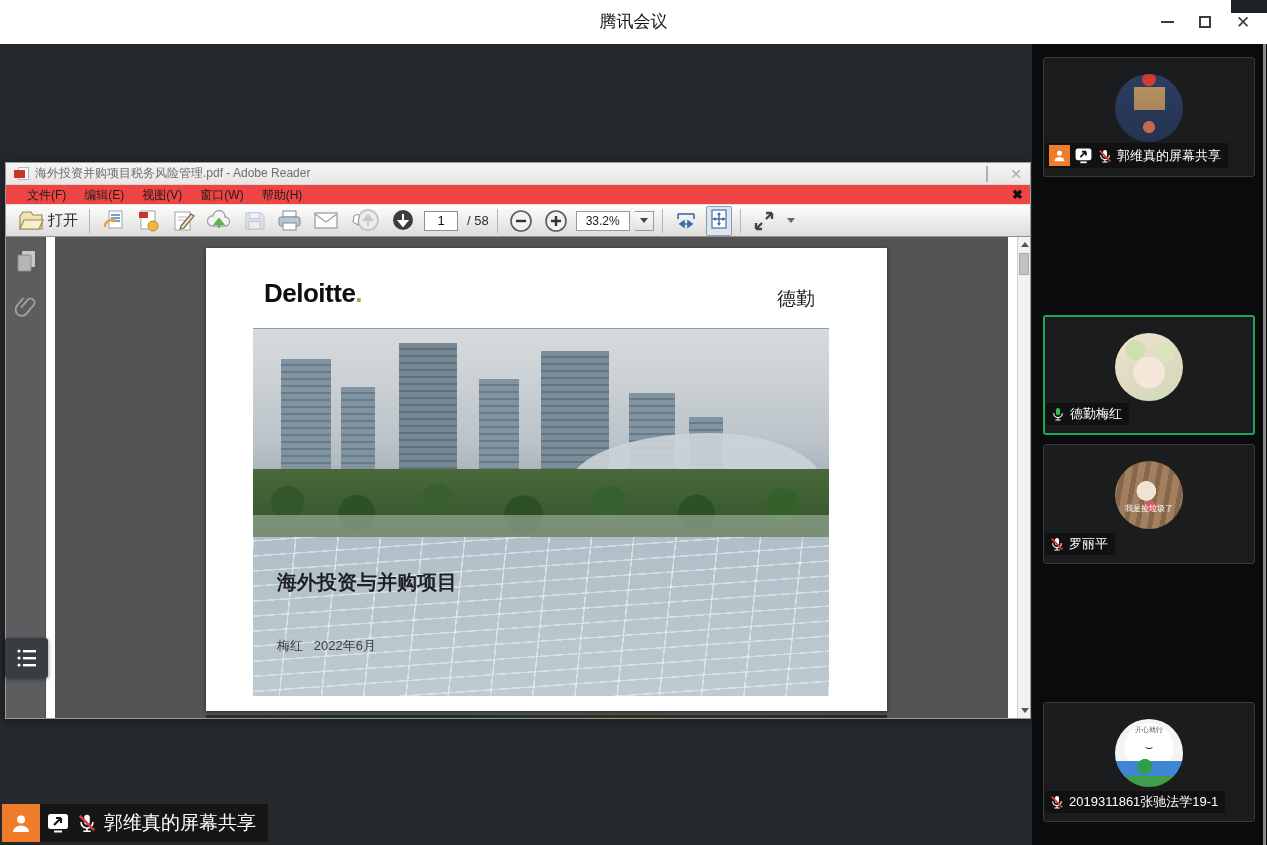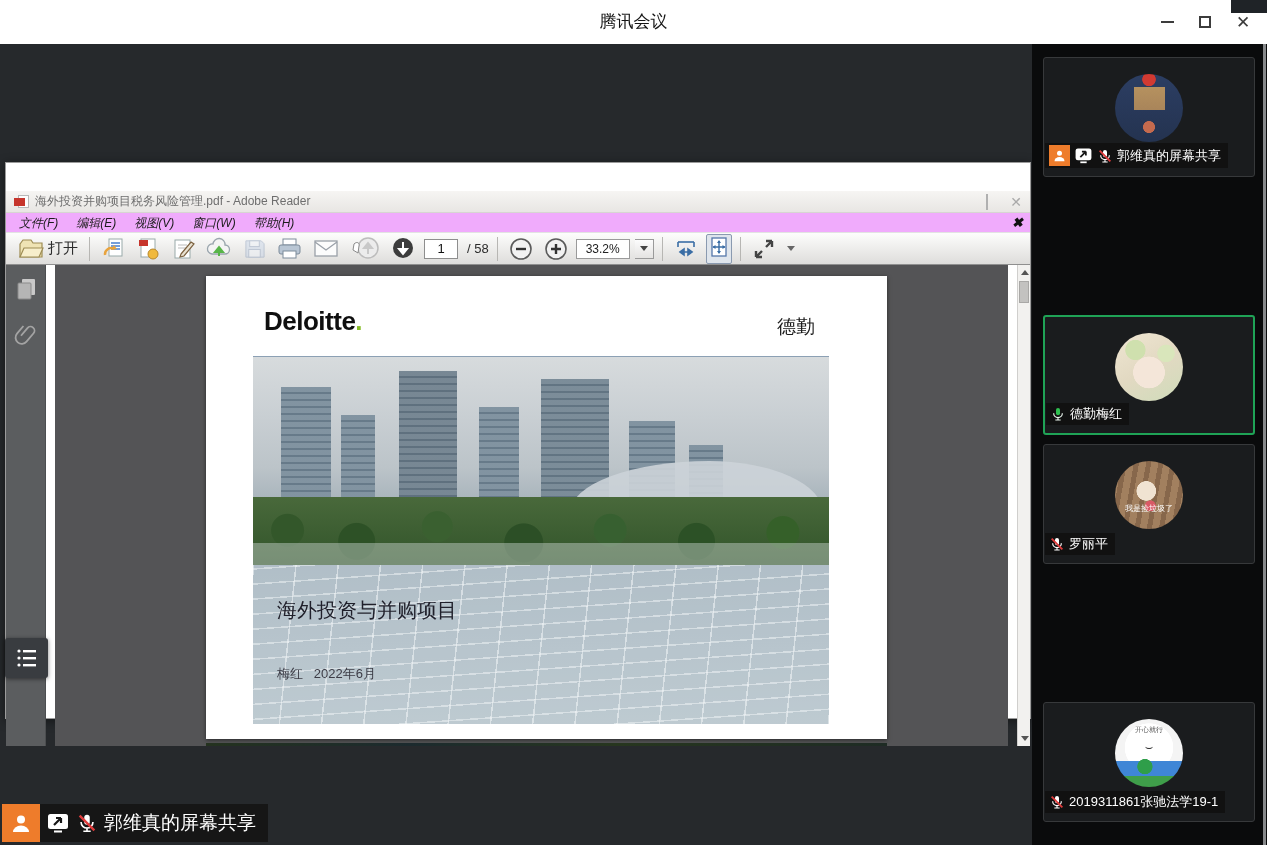--- a/index.html
+++ b/index.html
@@ -20,32 +20,32 @@
   .wb-close span { font-size:17px; color:#3c3c3c; line-height:1; }
   .corner-tab { position:absolute; left:1231px; top:0; width:36px; height:13px; background:#1f2327; }
 
   
   .stage { position:absolute; left:0; top:44px; width:1032px; height:801px; background:#26292c; }
 
   
   .ar-win { position:absolute; left:5px; top:162px; width:1026px; height:557px; background:#fff;
     border:1px solid #9b9b9b; box-shadow:0 2px 10px rgba(0,0,0,.45); }
   .ar-titlebar { position:relative; height:22px; background:linear-gradient(#f6f5f3,#e8e6e3);
-    display:flex; align-items:center; padding:1px 8px; border-bottom:1px solid #d7d5d2;margin-top:28px; }
+    display:flex; align-items:center; padding:1px 8px; border-bottom:1px solid #d7d5d2; }
   .pdf-badge { width:15px; height:14px; margin-right:6px; position:relative; }
   .pdf-badge .pg { position:absolute; left:4px; top:0; width:11px; height:13px; background:#fdfdfd; border:1px solid #b9b9b9; }
   .pdf-badge .rd { position:absolute; left:0; top:3px; width:11px; height:8px; background:#c6352c; }
   .ar-title { font-size:12px; color:#6e6e6e; white-space:nowrap; }
   .ar-ctrls { margin-left:auto; display:flex; gap:22px; align-items:center; }
   .ar-ctrls .c { color:#a9a9a9; font-size:12px; line-height:1; }
   .ar-ctrls .bar { width:10px; height:2px; background:#b0b0b0; }
   .ar-ctrls .rest { width:8px; height:8px; border:1.5px solid #b0b0b0; box-shadow:3px -3px 0 -1px #b0b0b0; }
 
-  .ar-menubar { position:relative; height:20px; background:#f0abfc; display:flex; align-items:center;
-    padding-left:4px; border-bottom:1px solid #e3e3e3;font-style:italic; }
+  .ar-menubar { position:relative; height:20px; background:#ef4444; display:flex; align-items:center;
+    padding-left:12px; border-bottom:1px solid #e3e3e3; }
   .menu-item { font-size:12px; color:#1d1d1d; padding:0 9px; line-height:20px; }
   .menu-x { position:absolute; right:7px; top:0; font-size:13px; font-weight:bold; color:#111; line-height:20px; }
 
   .ar-toolbar { position:relative; height:32px; background:linear-gradient(#fdfdfc,#dedddb);
     border-bottom:1px solid #8f8f8f; display:flex; align-items:center; padding:0 9px; gap:5px; }
   .tb-sep { width:1px; height:24px; background:#b7b6b3; margin:0 3px; }
   .tb-btn { height:28px; display:flex; align-items:center; gap:4px; padding:0 3px; border-radius:2px; }
   .tb-open-label { font-size:15px; color:#2c2c2c; }
   .pagebox { width:34px; height:20px; border:1px solid #8e8e8e; background:#fff; text-align:center;
     font-size:13px; color:#111; font-family:"Liberation Sans",sans-serif; }
@@ -94,21 +94,21 @@
       radial-gradient(circle at 62% 45%, #376030 0 16px, transparent 17px),
       radial-gradient(circle at 77% 60%, #2c5126 0 18px, transparent 19px),
       radial-gradient(circle at 92% 48%, #356029 0 16px, transparent 17px),
       linear-gradient(#49693b,#2f5228); }
   .solar { position:absolute; left:0; top:208px; width:100%; height:160px;
     background:
       repeating-linear-gradient(96deg, rgba(250,252,253,.55) 0 1.5px, transparent 1.5px 42px),
       repeating-linear-gradient(-4deg, rgba(250,252,253,.5) 0 1.5px, transparent 1.5px 15px),
       linear-gradient(180deg,#8ea1ae,#a3b4bd); }
   .photo-haze { position:absolute; left:0; top:186px; width:100%; height:182px; background:rgba(235,240,243,.38); }
-  .pdf-title { position:absolute; left:24px; top:240px; font-size:20px; font-weight:normal; color:#20202b; line-height:27px; }
+  .pdf-title { position:absolute; left:24px; top:240px; font-size:20px; font-weight:bold; color:#20202b; line-height:27px; }
   .pdf-byline { position:absolute; left:24px; top:308px; font-size:13px; color:#3c3c46; white-space:pre; }
 
   
   .list-fab { position:absolute; left:5px; top:638px; width:43px; height:40px; background:#393c40;
     border-radius:3px; display:flex; align-items:center; justify-content:center; box-shadow:0 1px 4px rgba(0,0,0,.5); }
 
   
   .share-banner { position:absolute; left:2px; top:804px; height:38px; display:flex; align-items:stretch; }
   .sb-person { width:38px; background:#ee7c2b; display:flex; align-items:center; justify-content:center; }
   .sb-chip { background:#161616; display:flex; align-items:center; gap:6px; padding:0 12px 0 6px; }

